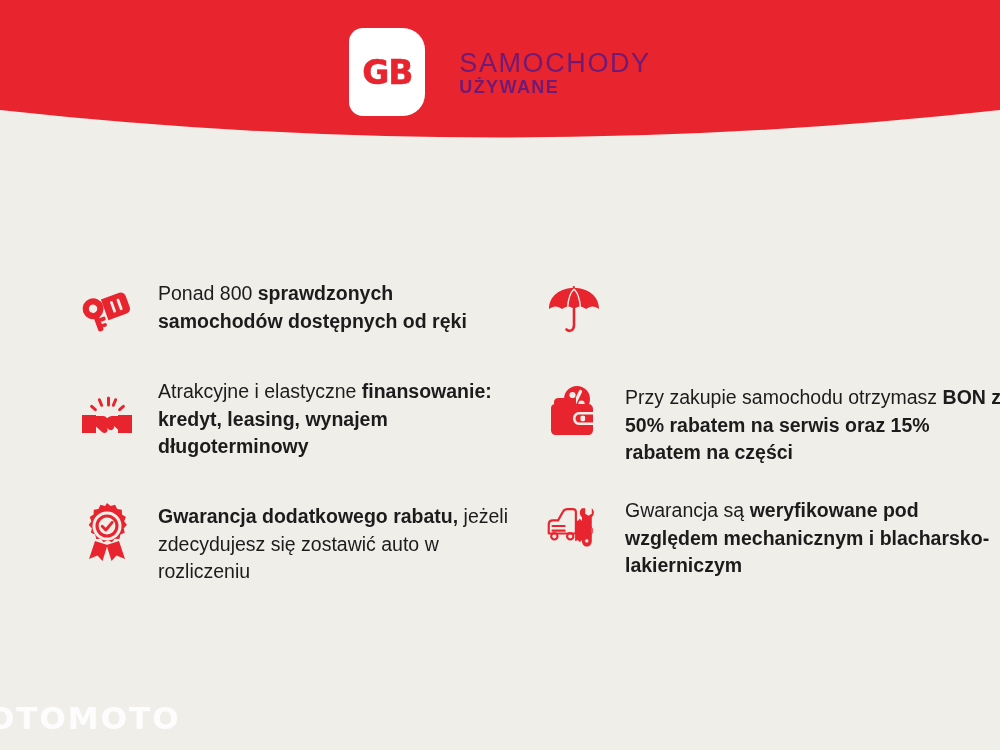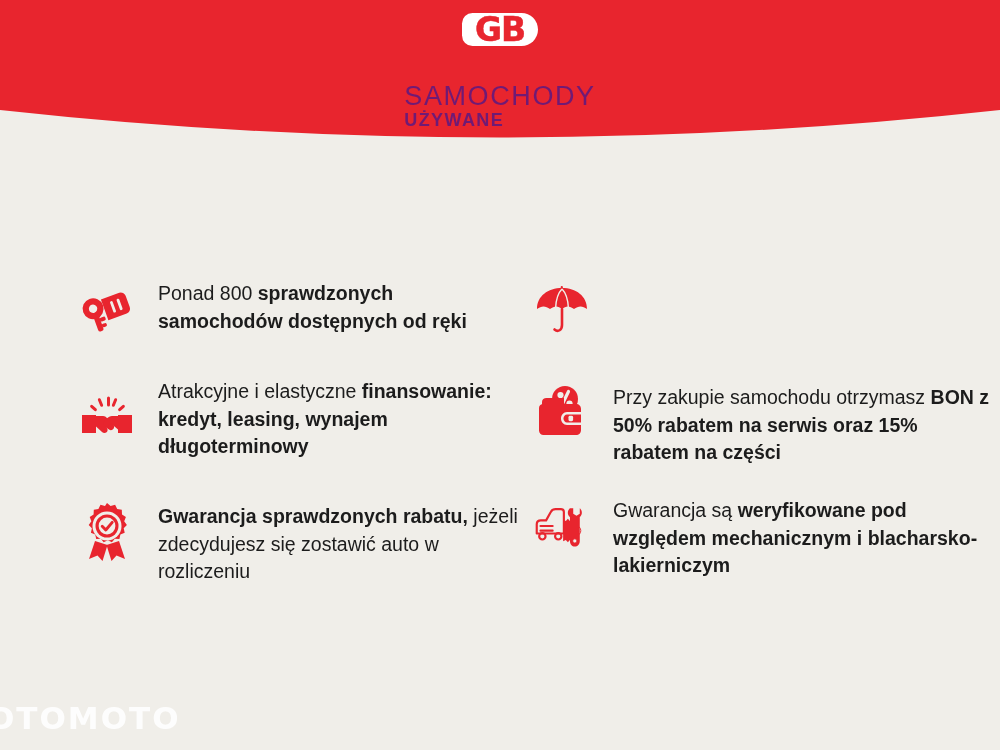--- a/index.html
+++ b/index.html
@@ -29,21 +29,20 @@
   #brand-lockup {
     position: absolute;
     top: 22px;
     left: 0; right: 0;
     height: 100px;
     display: flex;
     align-items: center;
     justify-content: center;
     gap: 34px;
     z-index: 3;
-    flex-direction: column;
   }
 
   
   #gb-mark {
     width: 76px;
     height: 88px;
     background: #ffffff;
     border-radius: 14px 22px 22px 14px;
     display: flex;
     align-items: center;
@@ -77,21 +76,21 @@
   }
 
   
   #features {
     position: absolute;
     top: 278px;
     left: 0;
     width: 1000px;
     display: grid;
     grid-template-columns: 455px 470px;
-    column-gap: 0px;
+    column-gap: 12px;
     padding-left: 78px;
   }
 
   .feature-col { display: flex; flex-direction: column; }
   .feature-col.left  > .feature-row:nth-child(1) { margin-bottom: 38px; }
   .feature-col.left  > .feature-row:nth-child(2) { margin-bottom: 40px; align-items: center; }
   .feature-col.right > .feature-row:nth-child(1) { margin-bottom: 44px; }
   .feature-col.right > .feature-row:nth-child(2) { margin-bottom: 28px; }
 
   .feature-row {
@@ -208,21 +207,21 @@
           <path d="M40 40 L46 58 L37.5 54.5 L32.5 60 L27.5 44 Z"></path>
           <path d="M28 2
             l3.6 2.9 4.5 -1.1 2.1 4.1 4.6 0.9 0.2 4.6 3.9 2.5 -1.7 4.3 2.7 3.8 -3.2 3.3 1 4.5 -4.3 1.7 -1 4.5 -4.6 -0.3 -2.9 3.6 -4.1 -2.1 -4.1 2.1 -2.9 -3.6 -4.6 0.3 -1 -4.5 -4.3 -1.7 1 -4.5 -3.2 -3.3 2.7 -3.8 -1.7 -4.3 3.9 -2.5 0.2 -4.6 4.6 -0.9 2.1 -4.1 4.5 1.1 Z"></path>
           <circle cx="28" cy="25" r="14.5" fill="#F0EEE9"></circle>
           <circle cx="28" cy="25" r="11.5" fill="#E8252E"></circle>
           <circle cx="28" cy="25" r="8.4" fill="#F0EEE9"></circle>
           <path d="M23.2 25.2 L26.8 29 L33.2 21.4" stroke="#E8252E" stroke-width="2.9" fill="none" stroke-linecap="round" stroke-linejoin="round"></path>
         </svg>
       </div>
       <div class="feature-text">
-        <b>Gwarancja sprawdzonych rabatu,</b><span> jeżeli zdecydujesz się zostawić auto w rozliczeniu</span>
+        <b>Gwarancja dodatkowego rabatu,</b><span> jeżeli zdecydujesz się zostawić auto w rozliczeniu</span>
       </div>
     </div>
 
   </div>
 
   <div class="feature-col right">
 
     <div class="feature-row row-umbrella">
       <div class="feature-icon">
         <svg width="56" height="52" viewBox="0 0 56 52" fill="#E8252E">

